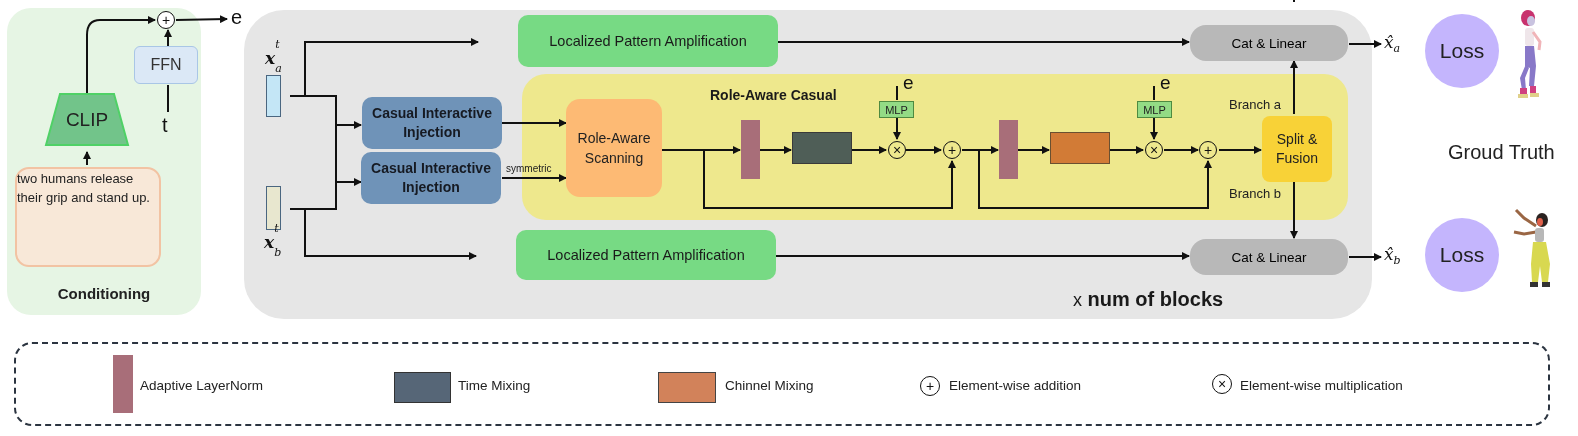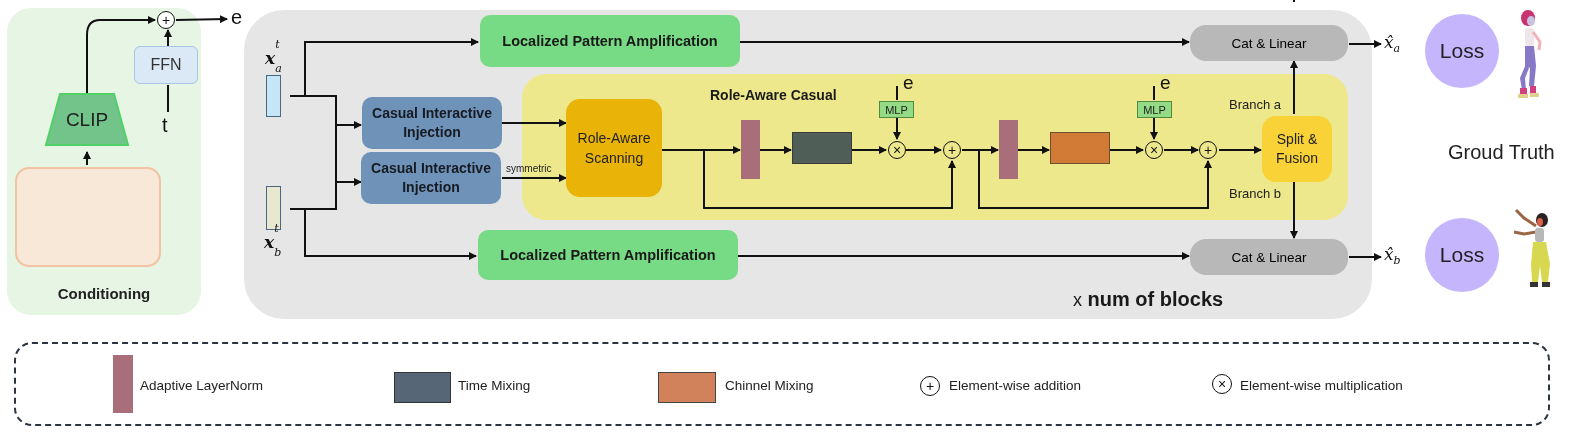--- a/index.html
+++ b/index.html
@@ -3,24 +3,24 @@
 <meta charset="utf-8">
 <style>
   html, body { margin: 0; padding: 0; background: #ffffff; }
   body { width: 1578px; height: 436px; position: relative; overflow: hidden; font-family: "Liberation Sans", sans-serif; color: #111; }
   .abs { position: absolute; }
   svg.wires { position: absolute; left: 0; top: 0; width: 1578px; height: 436px; pointer-events: none; }
   .panel-cond { left: 7px; top: 8px; width: 194px; height: 307px; background: #e6f5e4; border-radius: 24px; }
   .panel-main { left: 244px; top: 10px; width: 1128px; height: 309px; background: #e6e6e6; border-radius: 40px; }
   .panel-ram { left: 522px; top: 74px; width: 826px; height: 146px; background: #eee88d; border-radius: 24px; }
   .box { display: flex; align-items: center; justify-content: center; text-align: center; box-sizing: border-box; }
-  .lpa { background: #77da84; border-radius: 10px; font-weight: bold; font-size: 14.5px; color: #1a1a1a; }
+  .lpa { background: #77da84; border-radius: 10px; font-weight: normal; font-size: 14.5px; color: #1a1a1a; margin-left: 38px; }
   .cii { background: #6f93b8; border-radius: 10px; font-weight: bold; font-size: 14px; color: #161a22; line-height: 19px; }
-  .ras { background: #eab308; border-radius: 14px; font-size: 14px; color: #222; line-height: 20px; }
-  .sf { background: #f8d237; border-radius: 14px; font-size: 14px; color: #222; line-height: 19px; }
+  .ras { background: #fdba74; border-radius: 14px; font-size: 14px; color: #222; line-height: 20px; }
+  .sf { background: #f8d237; border-radius: 8px; font-size: 14px; color: #222; line-height: 19px; }
   .cat { background: #b8b8b8; border-radius: 16px; font-size: 13.5px; color: #000000; }
   .mlp { background: #93db85; border: 1px solid #4e8a40; font-size: 11px; color: #222; }
   .ffn { background: #dbe8f6; border: 1.5px solid #a9c6e6; border-radius: 6px; font-size: 16px; color: #333; }
   .text-box { background: #f8e8d8; border: 2px solid #f2c3a3; border-radius: 14px; }
   .aln { background: #a86e79; }
   .tm { background: #4f5e57; border: 1px solid #3a3a3a; }
   .cm { background: #d27b36; border: 1px solid #6a5030; }
   .loss { width: 74px; height: 74px; border-radius: 50%; background: #c4b5fd; font-size: 21px; color: #222; }
   .lbl { font-size: 13px; color: #222; white-space: nowrap; }
   .legend { left: 14px; top: 342px; width: 1536px; height: 84px; border: 2px dashed #2b3440; border-radius: 18px; box-sizing: border-box; }
@@ -94,20 +94,21 @@
     <span>+</span>
   </div>
 <div class="abs" style="left:231px; top:6px; font-size:20px;">e</div>
 <div class="abs box ffn" style="left:134px; top:46px; width:64px; height:38px;">FFN</div>
 <div class="abs" style="left:162px; top:114px; font-size:20px;">t</div>
 <svg class="abs" style="left:44px; top:93px;" width="86" height="54">
   <polygon points="16,1 70,1 84,52 2,52" fill="#72c48a" stroke="#4fd166" stroke-width="2"></polygon>
 </svg>
 <div class="abs box" style="left:44px; top:93px; width:86px; height:54px; font-size:19px; color:#222;">CLIP</div>
 <div class="abs text-box" style="left:15px; top:167px; width:142px; height:96px;">
+  <div style="font-size:13px; line-height:19px; padding-left:0px; color:#222;">two humans release their grip and stand up.</div>
 </div>
 <div class="abs" style="left:7px; top:285px; width:194px; text-align:center; font-weight:bold; font-size:15px; color:#222;">Conditioning</div>
 
 <div class="abs math" style="left:265px; top:48px;"><b><span>x</span></b><span style="position:relative;"><sup style="position:absolute; top:-10px; left:0;">t</sup><sub style="position:relative; top:4px;">a</sub></span></div>
 <div class="abs" style="left:266px; top:75px; width:15px; height:42px; background:#c4e6f6; border:1.5px solid #4a6680; box-sizing:border-box;"></div>
 <div class="abs" style="left:266px; top:186px; width:15px; height:44px; background:#e8e7cf; border:1.5px solid #4a6680; box-sizing:border-box;"></div>
 <div class="abs math" style="left:264px; top:232px;"><b><span>x</span></b><span style="position:relative;"><sup style="position:absolute; top:-10px; left:0;">t</sup><sub style="position:relative; top:4px;">b</sub></span></div>
 
 <div class="abs box lpa" style="left:480px; top:15px; width:260px; height:52px;">Localized Pattern Amplification</div>
 <div class="abs box lpa" style="left:478px; top:230px; width:260px; height:50px;">Localized Pattern Amplification</div>

